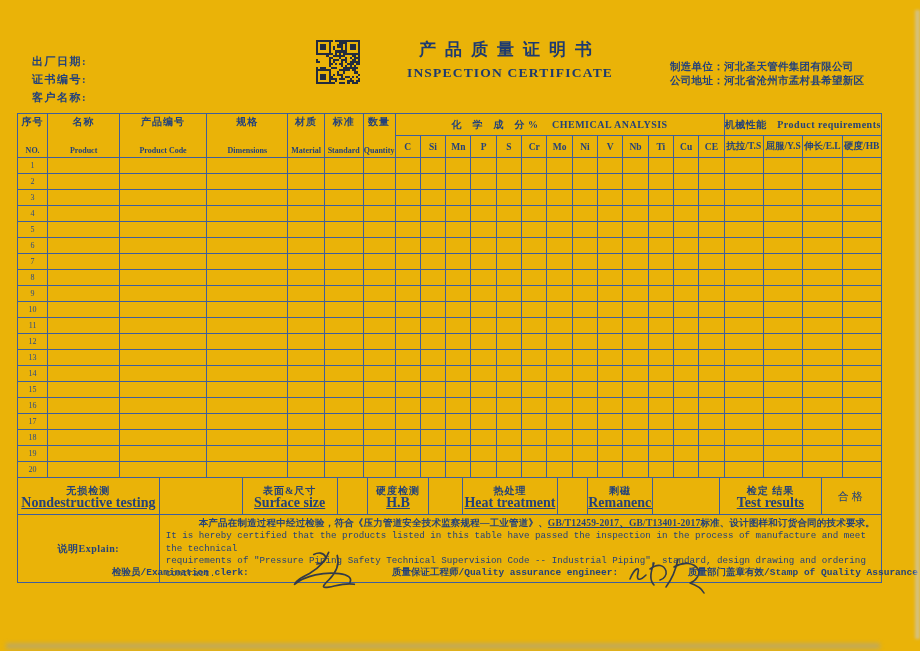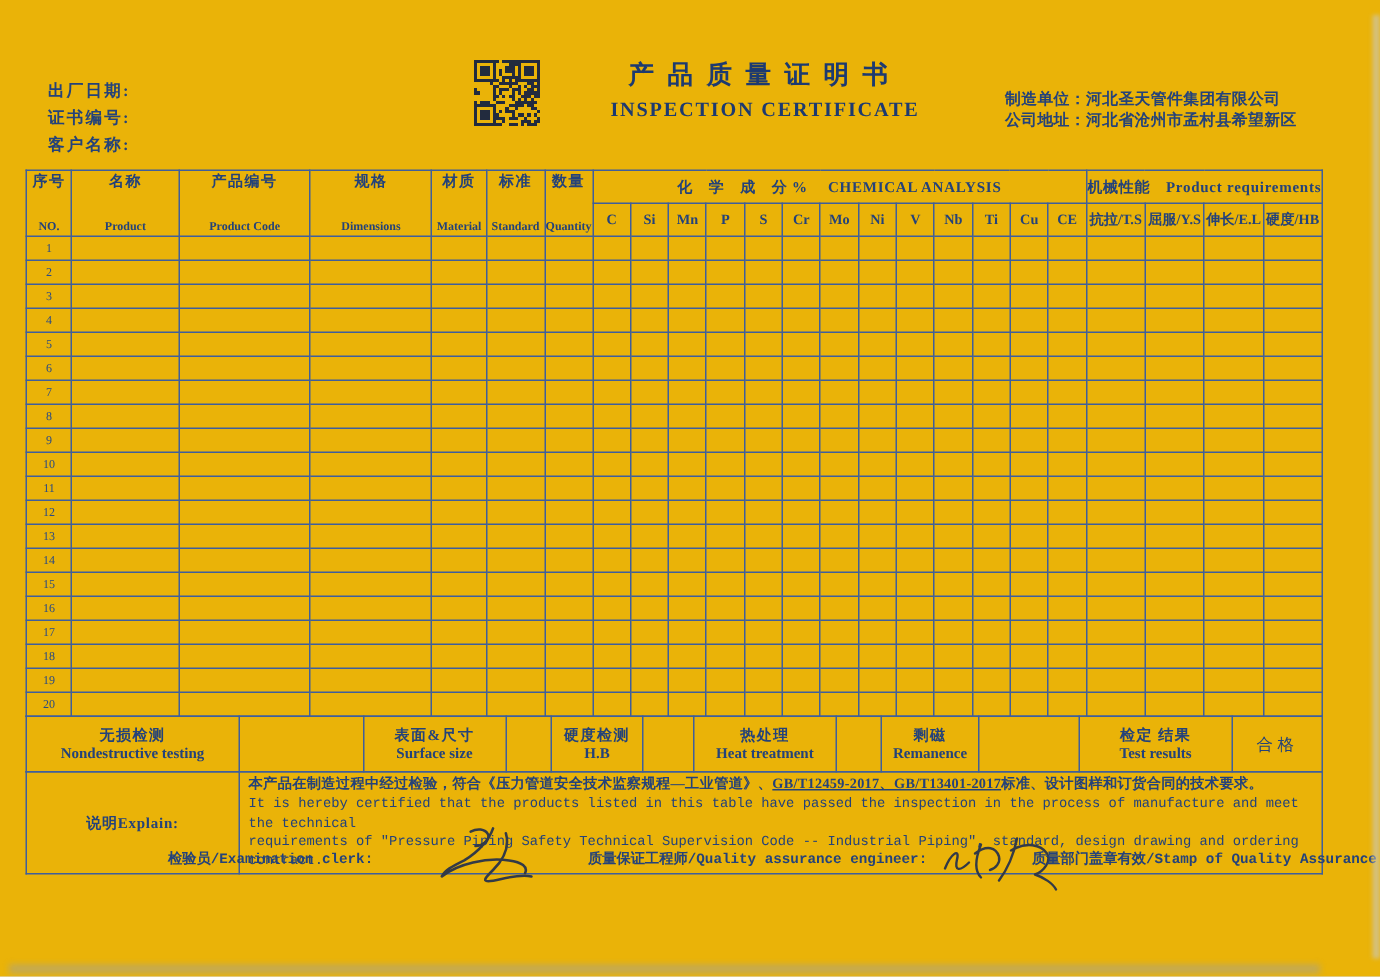--- a/index.html
+++ b/index.html
@@ -24,27 +24,27 @@
   .maintable th{height:21px;}
   .hdr-cn{display:block;font-size:10px;font-weight:bold;letter-spacing:1px;line-height:11px;}
   .hdr-en{display:block;font-size:8px;font-weight:bold;line-height:9px;margin-top:19px;}
   .grp{font-size:10px;font-weight:bold;letter-spacing:.5px;}
   .sym{font-size:9.5px;font-weight:bold;}
   .maintable td{height:15px;font-size:8px;}
   .rownum{color:#2a4a84;}
 
   .sumtable td{height:36px;}
   .sum-cn{display:block;font-size:10px;font-weight:bold;letter-spacing:1px;line-height:13px;}
-  .sum-en{display:block;font-size:10px;font-weight:bold;line-height:12px;}
+  .sum-en{display:block;font-size:14px;font-weight:bold;line-height:12px;text-decoration:underline;}
   .pass{font-size:11px;font-weight:normal;letter-spacing:3px;}
 
   .exptable td{height:42px;}
   .exp-label{font-size:10px;font-weight:bold;letter-spacing:.5px;}
   .exp-body{text-align:left !important;padding:2px 6px !important;white-space:normal !important;}
-  .explain-cn{display:block;font-size:9.5px;font-weight:bold;letter-spacing:.2px;line-height:13px;}
+  .explain-cn{display:block;font-size:9.5px;font-weight:bold;letter-spacing:.2px;line-height:13px;text-align:right;}
   .explain-en{display:block;font-family:"Liberation Mono","DejaVu Sans Mono",monospace;
               font-size:9.2px;line-height:12.5px;}
   .uline{text-decoration:underline;}
 
   
   .footer-label{position:absolute;font-family:Liberation Mono, monospace;
                 font-size:9.5px;font-weight:bold;color:#24427a;white-space:nowrap;}
   .sig{position:absolute;}
   .sig path{fill:none;stroke:#333a47;stroke-width:1.6;stroke-linecap:round;stroke-linejoin:round;}
 

